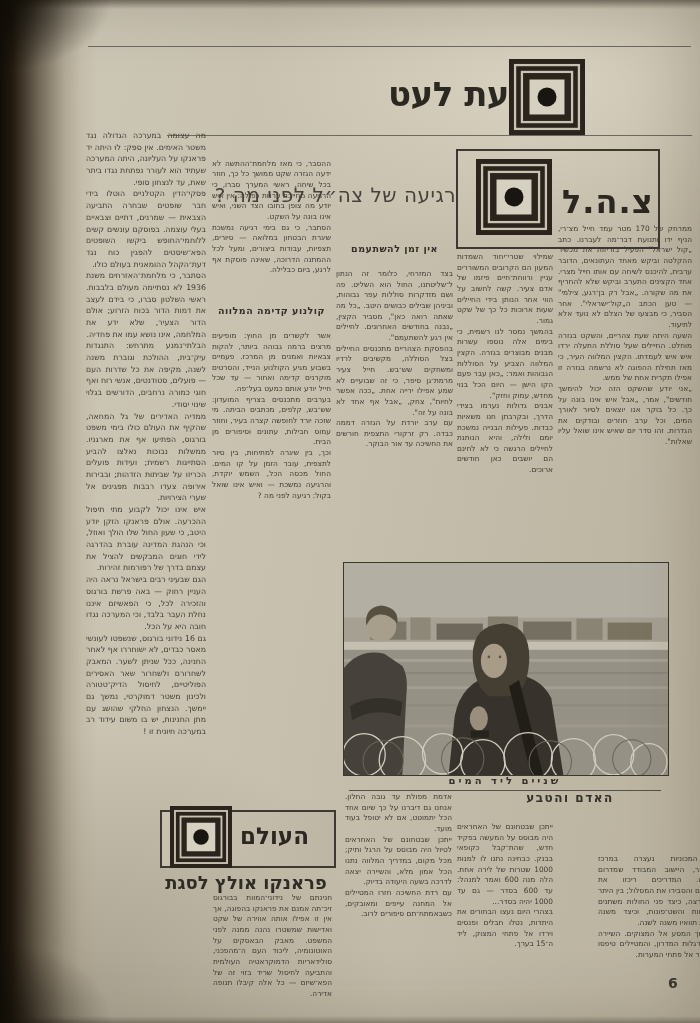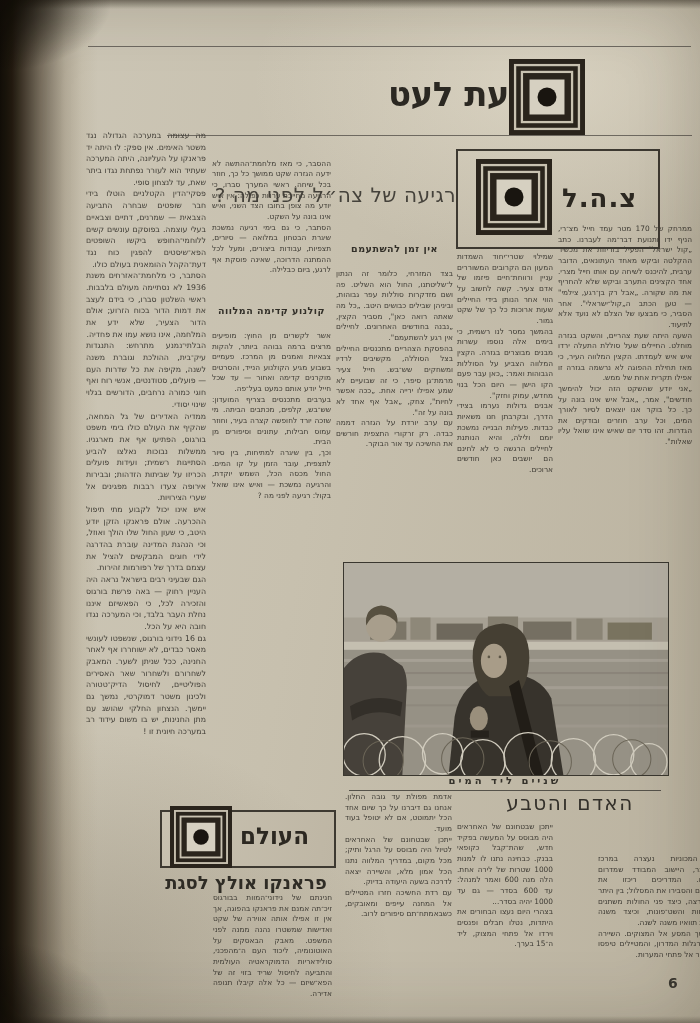--- a/index.html
+++ b/index.html
@@ -47,30 +47,30 @@
   .col-c{left:336px;top:214px;width:117px;height:348px;}
   .col-d{left:457px;top:252px;width:96px;height:310px;}
   .col-e{left:558px;top:224px;width:134px;height:338px;}
 
   .headline-main{position:absolute;left:248px;top:183px;width:208px;font-size:20px;
     color:#45423b;text-align:right;letter-spacing:.5px;white-space:nowrap;}
 
   .idf-box{position:absolute;left:456px;top:149px;width:200px;height:96px;
     border:2px solid #3d3931;}
   .idf-logo{position:absolute;left:18px;top:8px;width:76px;height:76px;}
-  .idf-label{position:absolute;left:104px;top:32px;font-size:26px;font-weight:bold;
+  .idf-label{position:absolute;left:104px;top:32px;font-size:32px;font-weight:bold;
     color:#2c2821;letter-spacing:1px;white-space:nowrap;}
 
   .photo-frame{position:absolute;left:343px;top:562px;width:324px;height:212px;
     border:1px solid #3a372f;background:#a8a396;overflow:hidden;z-index:2;}
   .photo-caption{position:absolute;left:343px;top:775px;width:324px;text-align:center;
     font-size:10px;font-weight:bold;color:#35322b;letter-spacing:3px;}
 
-  .nature-heading{position:absolute;left:482px;top:791px;width:176px;font-size:20px;
-    font-weight:normal;letter-spacing:1.5px;color:#33302a;text-align:center;white-space:nowrap;}
+  .nature-heading{position:absolute;left:482px;top:791px;width:176px;font-size:12px;
+    font-weight:bold;letter-spacing:1.5px;color:#33302a;text-align:center;white-space:nowrap;}
   .col-n-right{left:558px;top:854px;width:133px;height:186px;margin-left:40px;}
   .col-n-mid{left:457px;top:822px;width:96px;height:186px;}
   .col-n-left{left:345px;top:792px;width:107px;height:216px;}
 
   .world-box{position:absolute;left:160px;top:810px;width:172px;height:54px;
     border:2px solid #3d3931;background:linear-gradient(100deg,#c8c1b0,#beb6a4);z-index:3;}
   .world-logo{position:absolute;left:8px;top:-6px;width:62px;height:62px;}
   .world-label{position:absolute;left:78px;top:11px;font-size:23px;font-weight:bold;
     color:#2c2821;white-space:nowrap;}
   .world-headline{position:absolute;left:160px;top:872px;width:172px;text-align:center;

